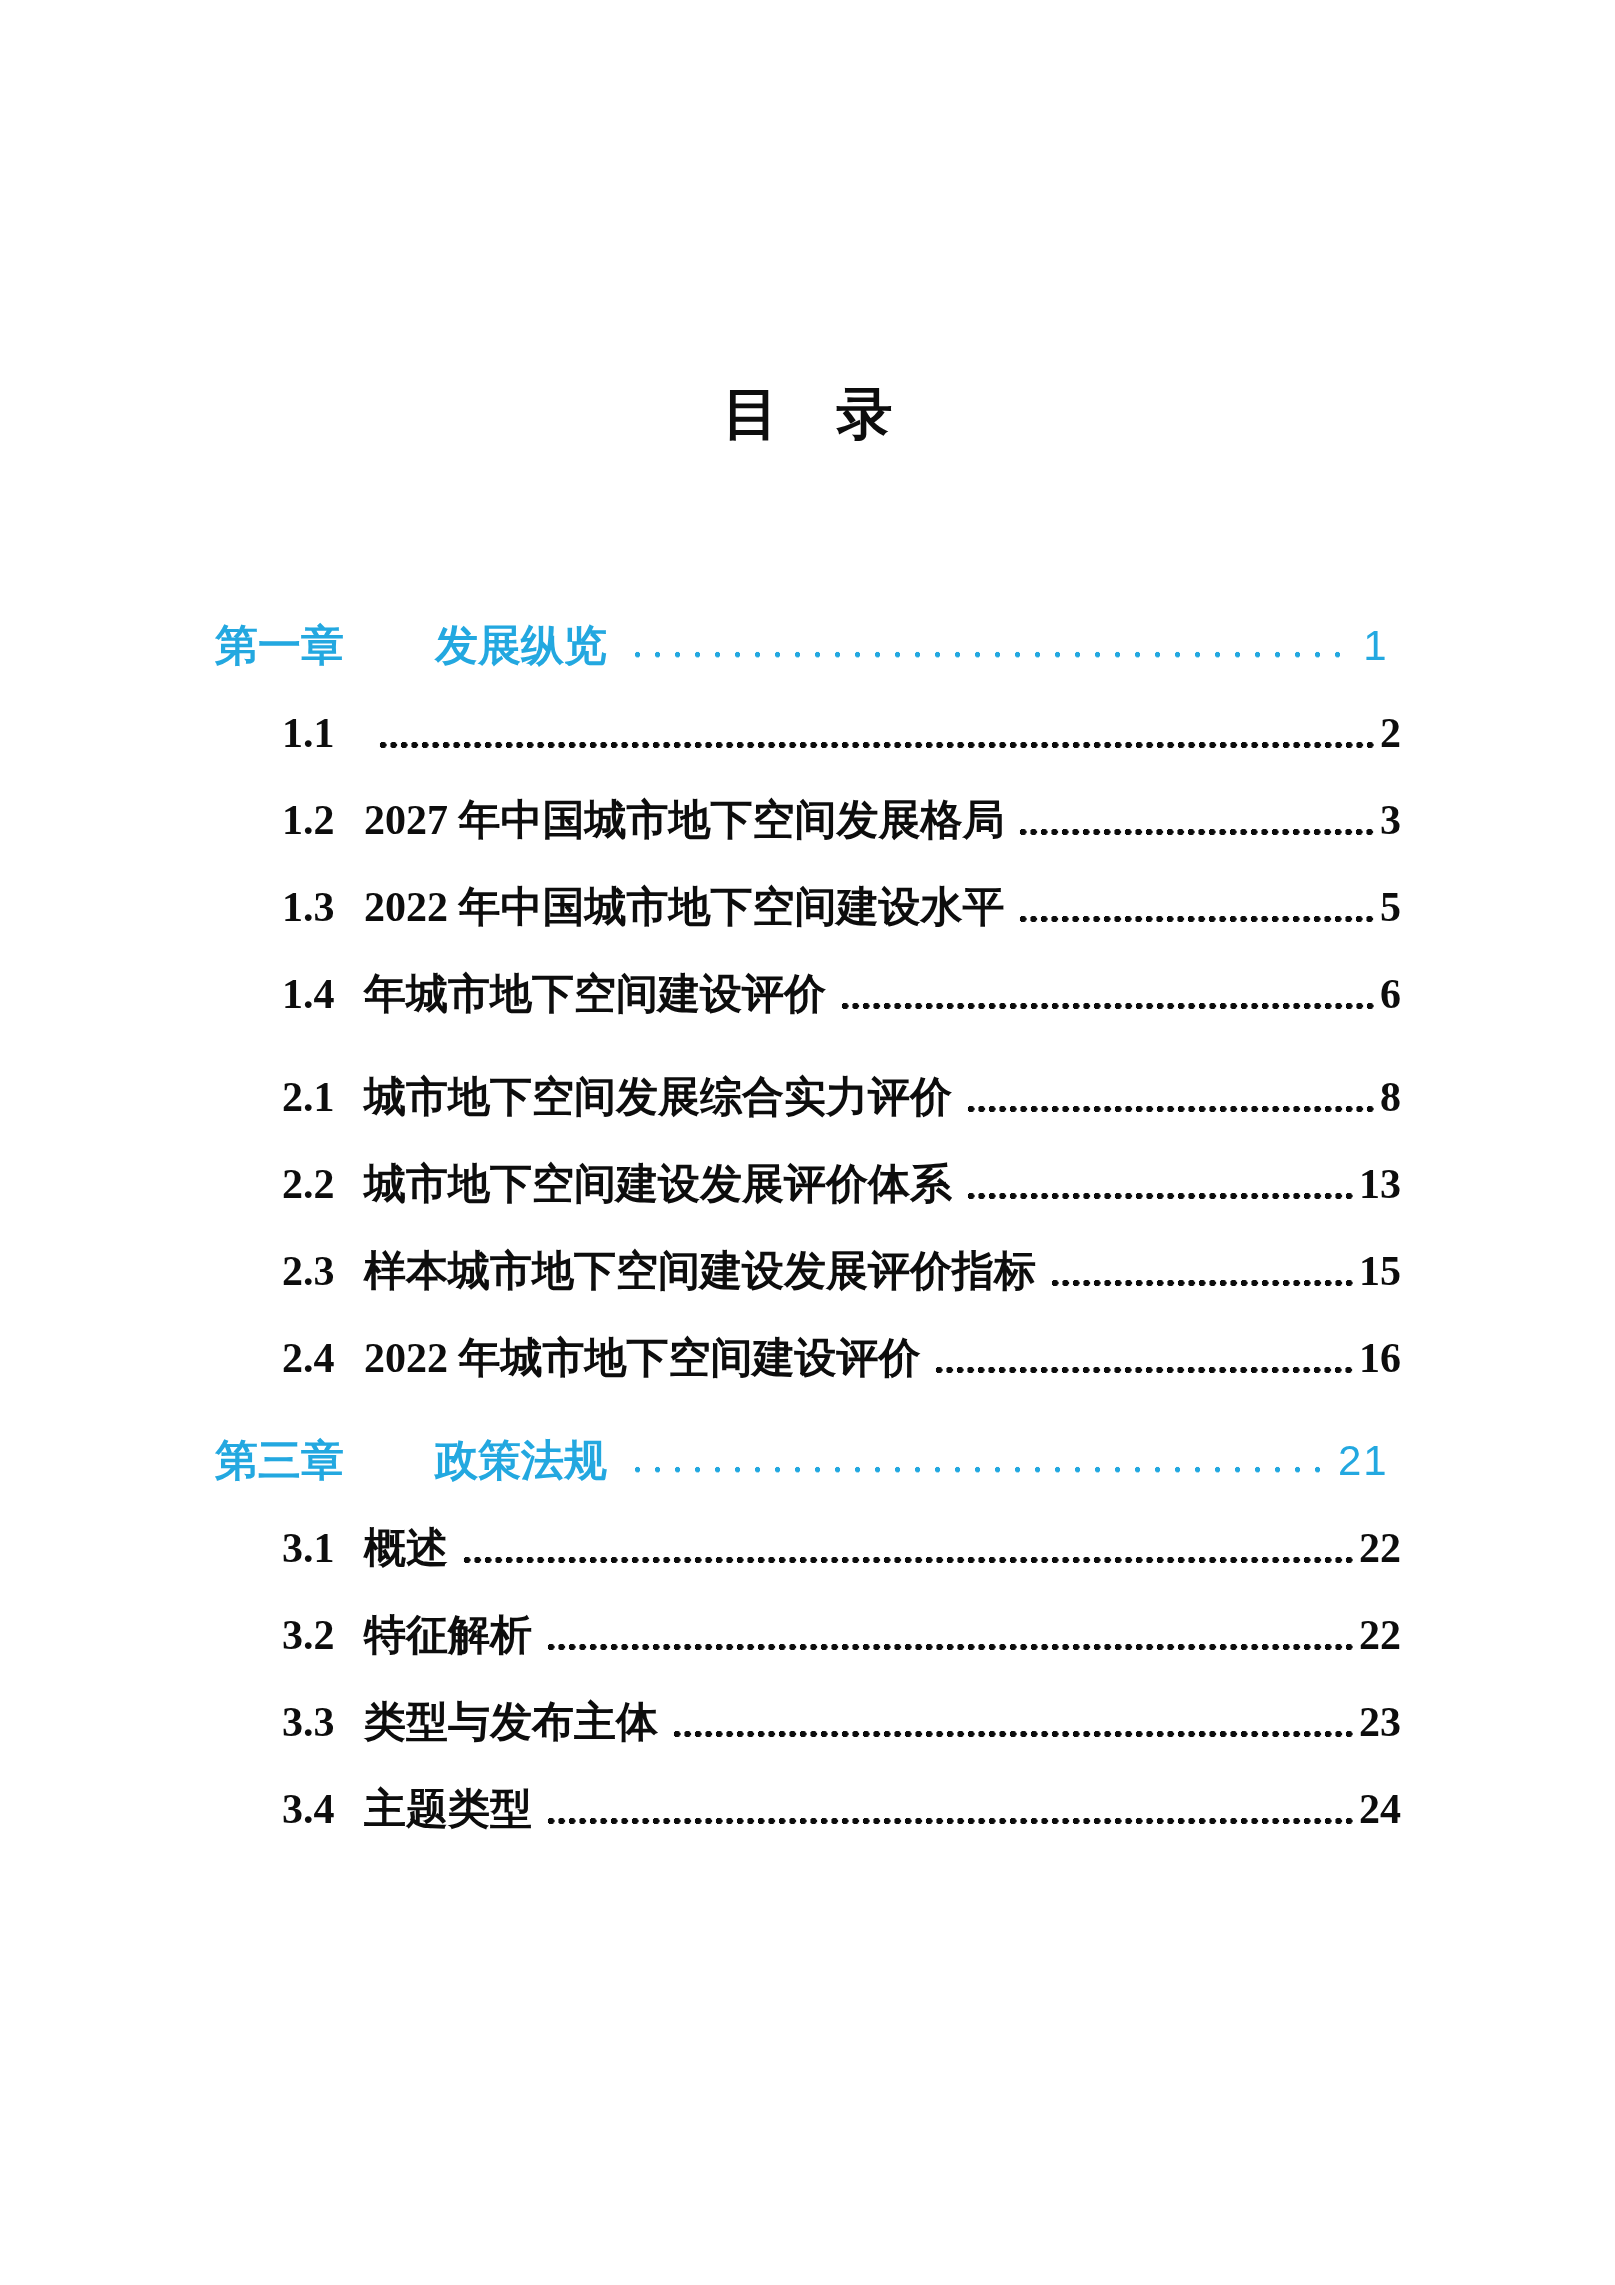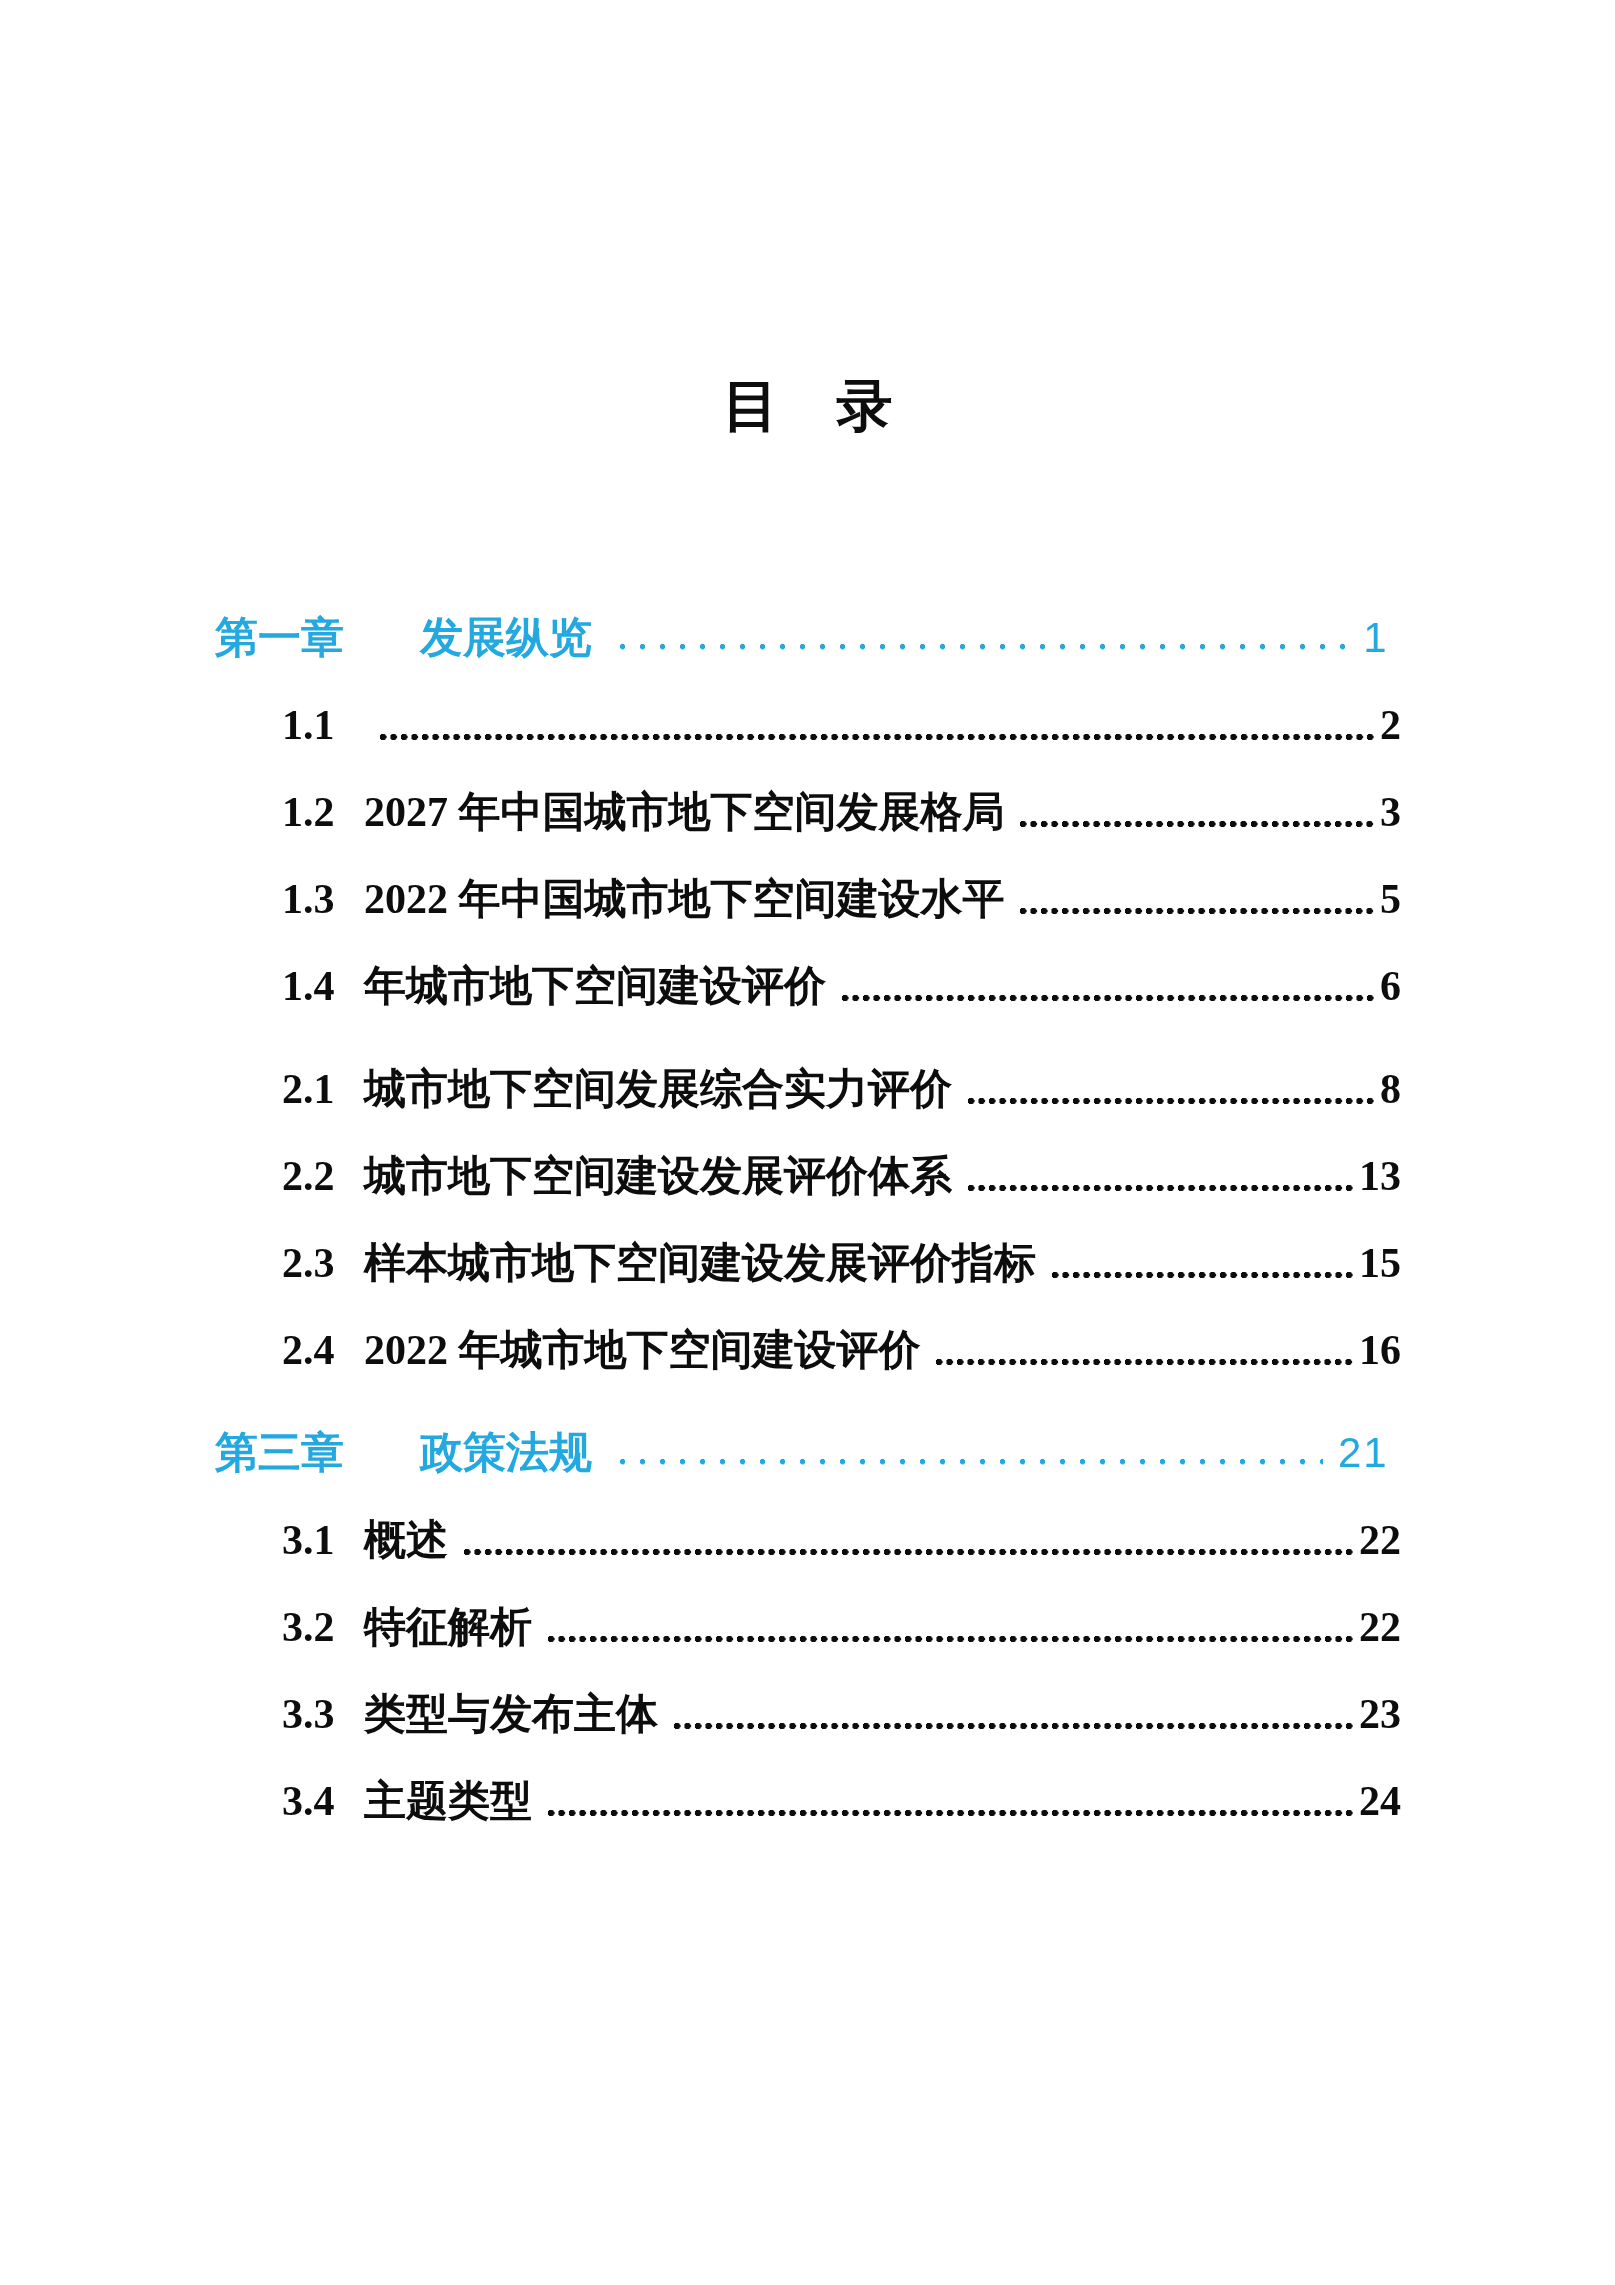--- a/index.html
+++ b/index.html
@@ -10,21 +10,21 @@
   .page {
     position: relative;
     width: 1616px;
     height: 2286px;
     background: #ffffff;
     overflow: hidden;
     font-family: "Liberation Sans", sans-serif;
     color: #0d0d0d;
   }
   .doc-title {
-    margin: 0;
+    margin: 8px;
     padding-top: 375px;
     text-align: center;
     font-size: 56px;
     line-height: 1.1;
     font-weight: bold;
     font-family: "Liberation Sans", "DejaVu Sans", sans-serif;
     color: #0d0d0d;
     letter-spacing: 0.9px;
   }
   .toc {
@@ -41,21 +41,21 @@
     margin-top: 56px;
   }
   
   .chapter-row {
     font-family: "Liberation Sans", "DejaVu Sans", sans-serif;
     font-weight: bold;
     font-size: 43px;
     color: var(--accent, #23a8e0);
     line-height: 1.1;
   }
-  .ch-label { margin-right: 36px; flex: none; }
+  .ch-label { margin-right: 51px; flex: none; }
   .ch-title { flex: none; margin-left: 40px; }
   .ch-page {
     flex: none;
     font-weight: normal;
     font-size: 42px;
     padding-right: 12.7px;
     letter-spacing: 1.8px;
   }
   
   .item-row {

